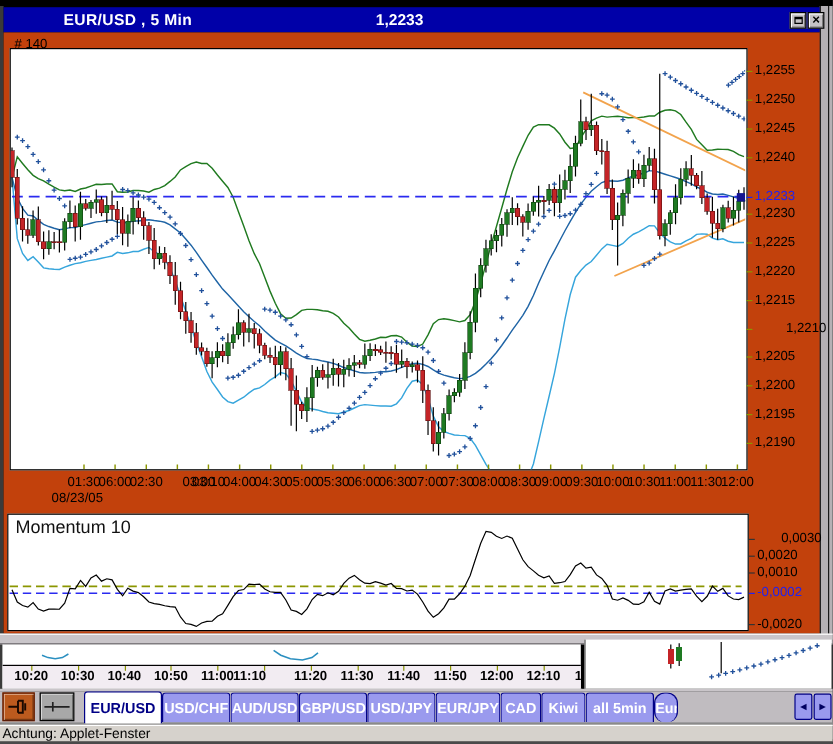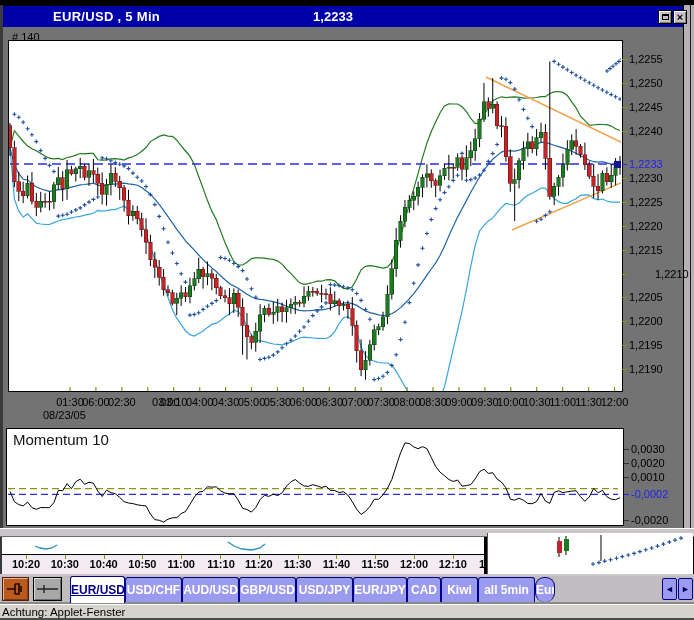--- a/index.html
+++ b/index.html
@@ -14,21 +14,21 @@
 
   .titlebar { position:absolute; left:3px; top:6px; width:680px; height:21px; background:#0000a8; color:#fff; }
   .titlebar .tb-title { position:absolute; left:50px; top:3px; font-size:13px; font-weight:bold; letter-spacing:0.3px; }
   .titlebar .tb-price { position:absolute; left:240px; top:3px; width:180px; text-align:center; font-size:13px; font-weight:bold; }
   .tb-btn { position:absolute; top:4px; width:14px; height:14px; background:#c6c2c6; border:1px solid #000;
             box-shadow:inset 1px 1px 0 #fff, inset -1px -1px 0 #7a7a7a; font-size:10px; text-align:center; line-height:12px; color:#000; cursor:default; }
   .tb-btn.max { left:655px; }
   .tb-btn.close { left:670px; font-weight:bold; font-size:11px; }
   .max-glyph { position:absolute; left:3px; top:3px; width:7px; height:6px; border:1px solid #000; border-top:2px solid #000; }
 
-  .content { position:absolute; left:3px; top:27px; width:680px; height:501px; background:#737373;text-align:center; }
+  .content { position:absolute; left:3px; top:27px; width:680px; height:501px; background:#c2410c;text-align:center; }
   .bars-label { position:absolute; left:9px; top:4px; font-size:11px; color:#000; }
 
   .chartbox { position:absolute; left:5px; top:13px; width:615px; height:352px; background:#fff; border:1px solid #000; }
   .mombox   { position:absolute; left:3px; top:401px; width:618px; height:98px; background:#fff; border:1px solid #000; }
   .mom-title { position:absolute; left:10px; top:404px; font-size:15px; color:#111; }
 
   svg { position:absolute; }
 
   .ax-label { position:absolute; font-size:11px; color:#000; white-space:nowrap; }
   .ax-label.blue { color:#2222ee; }
@@ -441,21 +441,21 @@
       <span class="time-label" style="left: 484.88px; top: 396px;">09:30</span>
       <span class="time-label" style="left: 510.81px; top: 396px;">10:00</span>
       <span class="time-label" style="left: 536.74px; top: 396px;">10:30</span>
       <span class="time-label" style="left: 562.67px; top: 396px;">11:00</span>
       <span class="time-label" style="left: 588.6px; top: 396px;">11:30</span>
       <span class="time-label" style="left: 614.53px; top: 396px;">12:00</span>
       <span class="date-label" style="left: 43px; top: 409px;">08/23/05</span>
     </div>
   <div id="mom-axis">
       <div class="ax-tick dark" style="left: 624px; top: 449px;"></div>
-      <span class="ax-label" style="left: 631px; top: 443px; text-align: center;">0,0030</span>
+      <span class="ax-label" style="left: 651px; top: 443px; text-align: center;">0,0030</span>
       <div class="ax-tick dark" style="left: 624px; top: 463px;"></div>
       <span class="ax-label" style="left: 631px; top: 457px;">0,0020</span>
       <div class="ax-tick dark" style="left: 624px; top: 477px;"></div>
       <span class="ax-label" style="left: 631px; top: 471px;">0,0010</span>
       <div class="ax-tick dark" style="left: 624px; top: 520px;"></div>
       <span class="ax-label" style="left: 631px; top: 514px;">-0,0020</span>
       <div class="ax-tick blue" style="left: 624px; top: 494px;"></div>
       <span class="ax-label blue" style="left: 631px; top: 488px;">-0,0002</span>
     </div>
 
@@ -470,21 +470,21 @@
         <span class="mini-time" style="left: 24px;">10:20</span>
         <div class="mini-tick" style="left: 24px; top: 0px;"></div>
         <span class="mini-time" style="left: 62.8px;">10:30</span>
         <div class="mini-tick" style="left: 62.8px; top: 0px;"></div>
         <span class="mini-time" style="left: 101.6px;">10:40</span>
         <div class="mini-tick" style="left: 101.6px; top: 0px;"></div>
         <span class="mini-time" style="left: 140.4px;">10:50</span>
         <div class="mini-tick" style="left: 140.4px; top: 0px;"></div>
         <span class="mini-time" style="left: 179.2px;">11:00</span>
         <div class="mini-tick" style="left: 179.2px; top: 0px;"></div>
-        <span class="mini-time" style="left: 219px; text-align: right;">11:10</span>
+        <span class="mini-time" style="left: 206px; text-align: right;">11:10</span>
         <div class="mini-tick" style="left: 218px; top: 0px;"></div>
         <span class="mini-time" style="left: 256.8px;">11:20</span>
         <div class="mini-tick" style="left: 256.8px; top: 0px;"></div>
         <span class="mini-time" style="left: 295.6px;">11:30</span>
         <div class="mini-tick" style="left: 295.6px; top: 0px;"></div>
         <span class="mini-time" style="left: 334.4px;">11:40</span>
         <div class="mini-tick" style="left: 334.4px; top: 0px;"></div>
         <span class="mini-time" style="left: 373.2px;">11:50</span>
         <div class="mini-tick" style="left: 373.2px; top: 0px;"></div>
         <span class="mini-time" style="left: 412px;">12:00</span>
@@ -511,21 +511,21 @@
       <svg width="25" height="22">
         <path d="M4 11 h8 M12 6 v10 M12 6 h4 v10 h-4 M18 8 v6" stroke="#1a0800" stroke-width="1.6" fill="none"></path>
       </svg>
     </div>
     <div class="tool-btn cross">
       <svg width="27" height="22">
         <path d="M3 11 h21 M10 7 v8" stroke="#222" stroke-width="1.4" fill="none"></path>
       </svg>
     </div>
     <div class="tabs-row" id="tabs-row">
-        <div class="tab active" style="width: 55px; text-decoration: underline;">EUR/USD</div>
+        <div class="tab active" style="width: 65px;">EUR/USD</div>
         <div class="tab" style="width: 57px;">USD/CHF</div>
         <div class="tab" style="width: 57px;">AUD/USD</div>
         <div class="tab" style="width: 57px;">GBP/USD</div>
         <div class="tab" style="width: 57px;">USD/JPY</div>
         <div class="tab" style="width: 54px;">EUR/JPY</div>
         <div class="tab" style="width: 34px;">CAD</div>
         <div class="tab" style="width: 37px;">Kiwi</div>
         <div class="tab" style="width: 57px;">all 5min</div>
         <div class="tab" style="width: 20px; border-radius: 9px;">Euro</div>
       </div>

